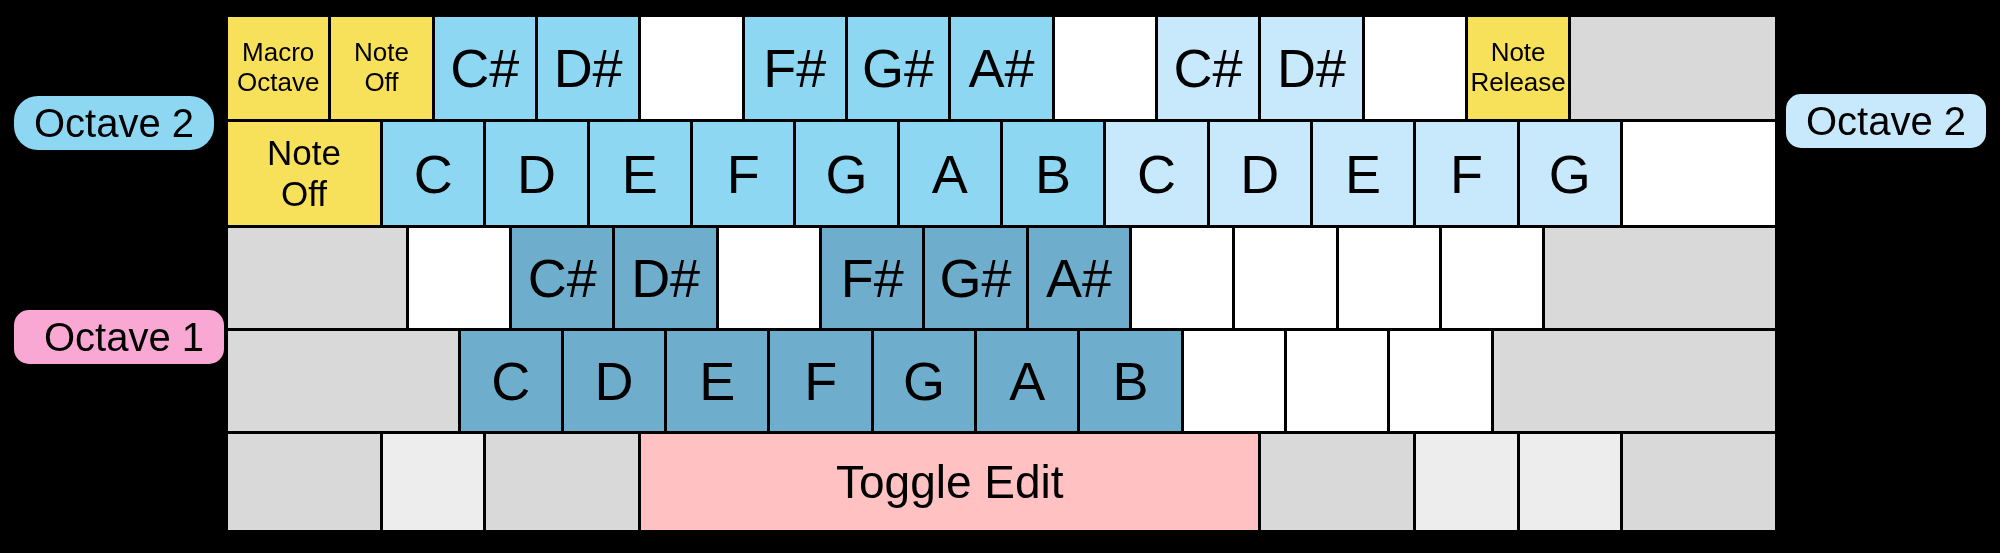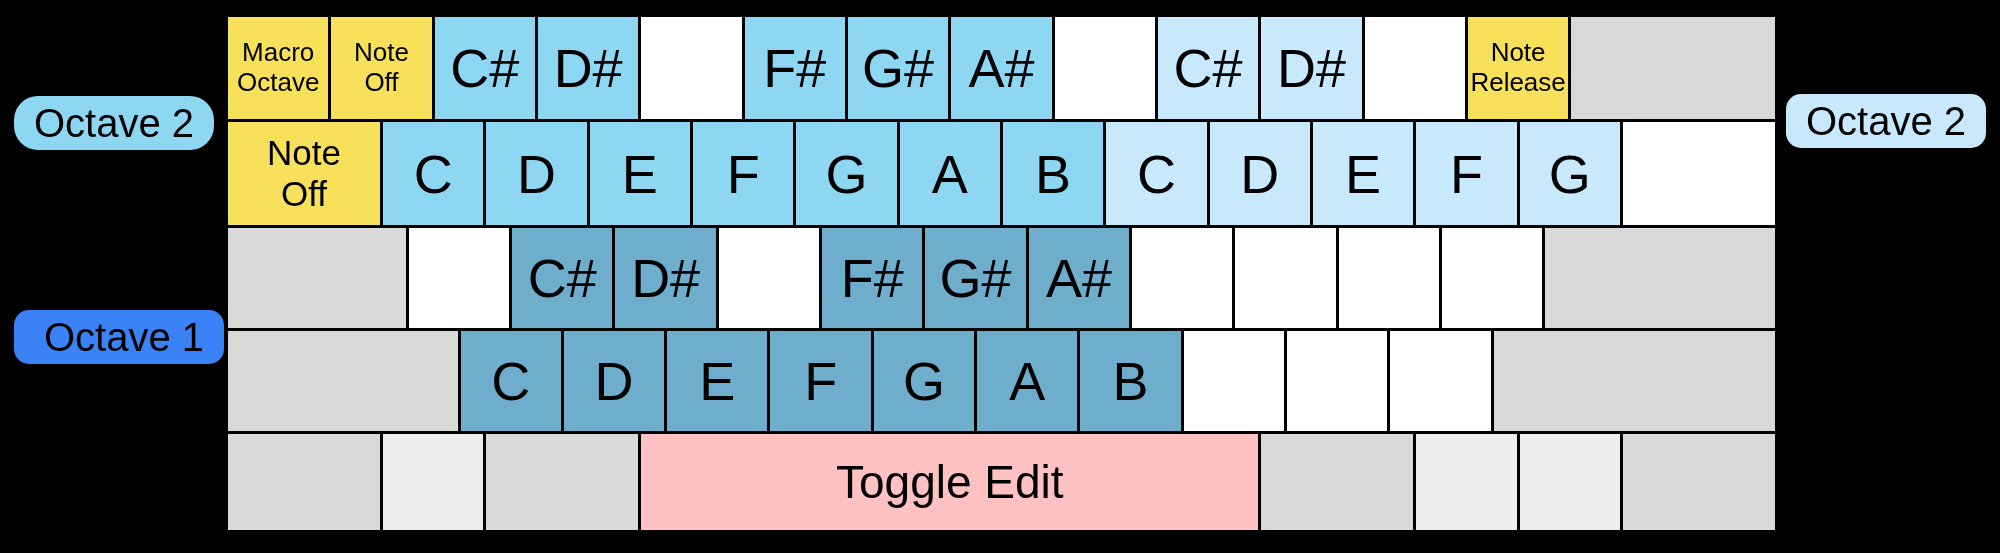--- a/index.html
+++ b/index.html
@@ -36,21 +36,21 @@
   }
   #octave2-label{left:14px;top:96px;}
   #octave1-label{left:14px;top:310px;}
   #octave3-label{right:14px;top:94px;}
 </style>
 </head>
 <body style="background: rgb(0, 0, 0);">
 
 <div class="octave-label" id="octave2-label" style="background: rgb(141, 215, 243); border-radius: 24px;">Octave 2</div>
 
-<div class="octave-label" id="octave1-label" style="background: #3b82f6; padding-left: 30px;">Octave 1</div>
+<div class="octave-label" id="octave1-label" style="background: #f9a8d4; padding-left: 30px;">Octave 1</div>
 
 <div class="octave-label" id="octave3-label" style="background: rgb(200, 233, 251);">Octave 2</div>
 
 <div id="keyboard">
     <div class="krow" style="height: 108px;">
       <div class="key t-small" style="width: calc(6.66667% + 3px); background: rgb(247, 224, 90); border-color: rgb(0, 0, 0);">Macro
 Octave</div>
       <div class="key t-small" style="width: calc(6.66667% + 3px); background: rgb(247, 224, 90); border-color: rgb(0, 0, 0);">Note
 Off</div>
       <div class="key t-note" style="width: calc(6.66667% + 3px); background: rgb(141, 215, 243); border-color: rgb(0, 0, 0);">C#</div>

